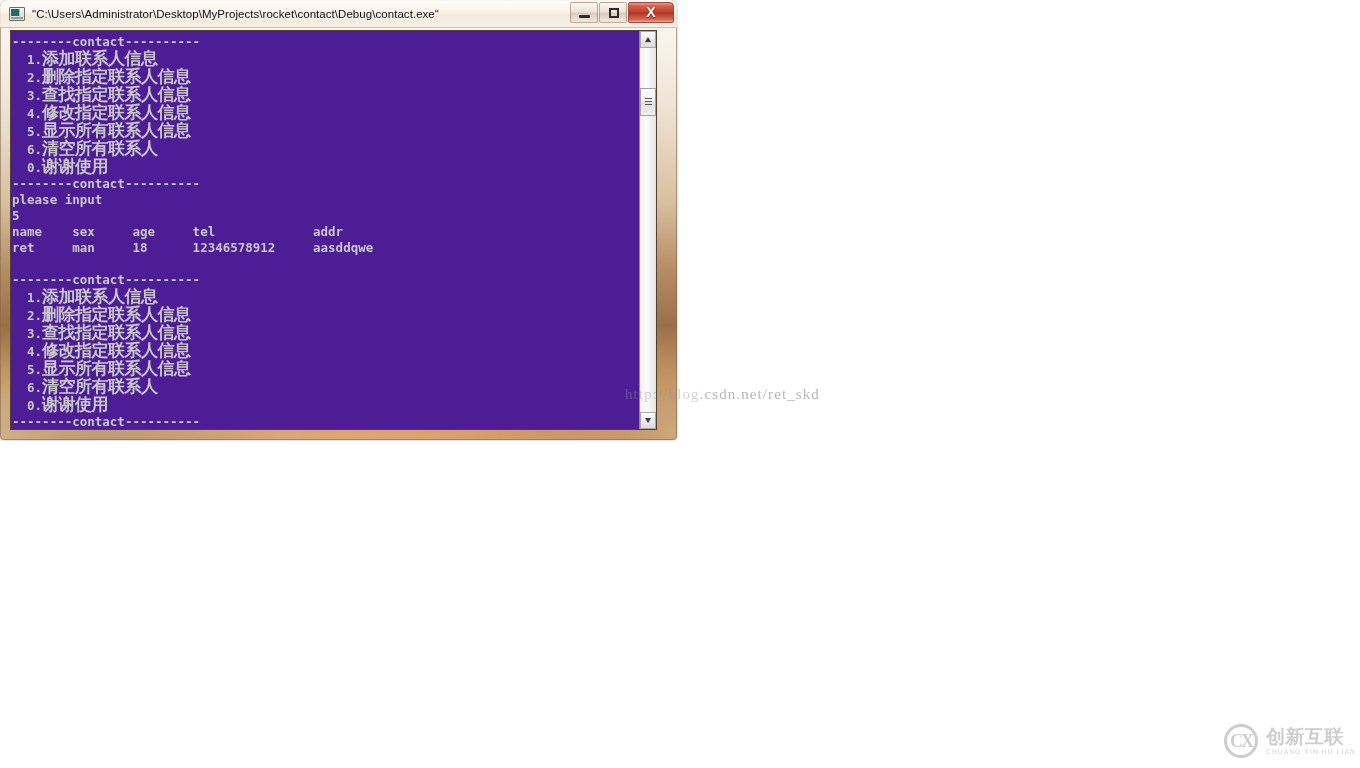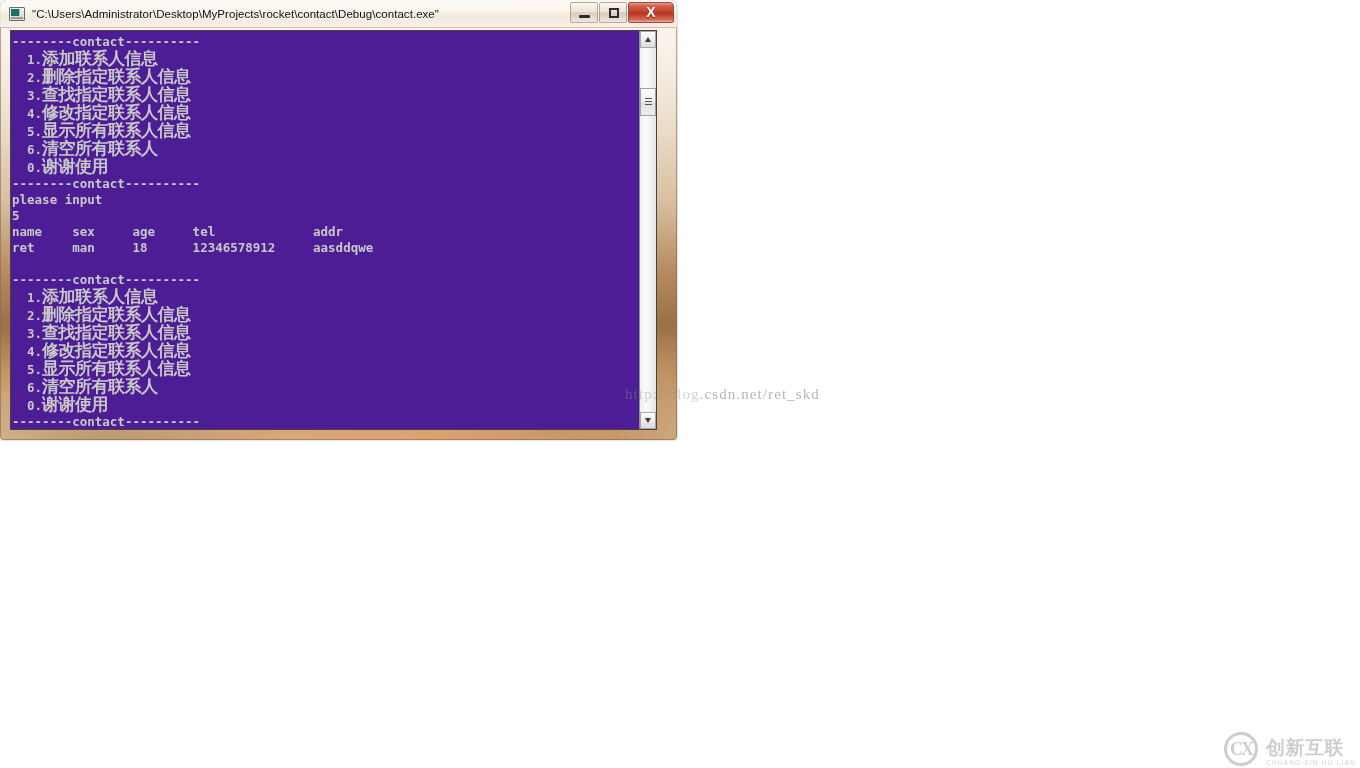--- a/index.html
+++ b/index.html
@@ -288,21 +288,21 @@
   }
 
   
   #corner-logo {
     position: absolute;
     left: 1218px;
     top: 716px;
     width: 138px;
     height: 50px;
     display: flex;
-    align-items: flex-end;
+    align-items: center;
     opacity: 0.5;
   }
   #logo-mark {
     width: 34px; height: 34px;
     margin-left: 6px;
     margin-right: 8px;
     border-radius: 50%;
     border: 3px solid #9c9c9c;
     box-sizing: border-box;
     position: relative;

